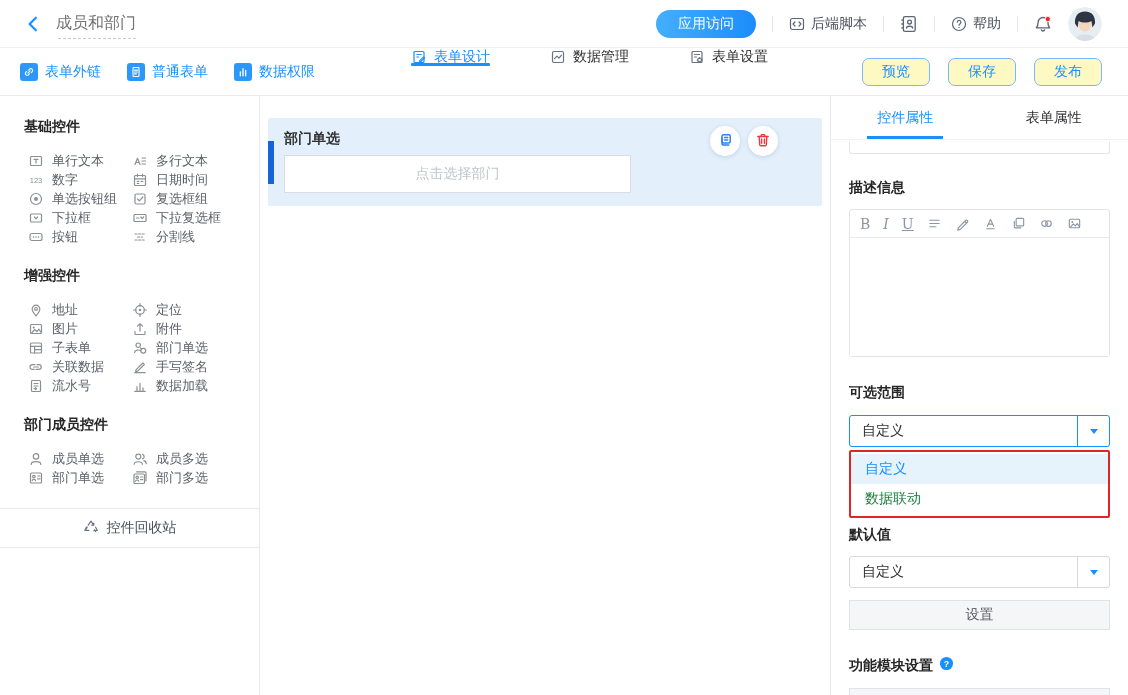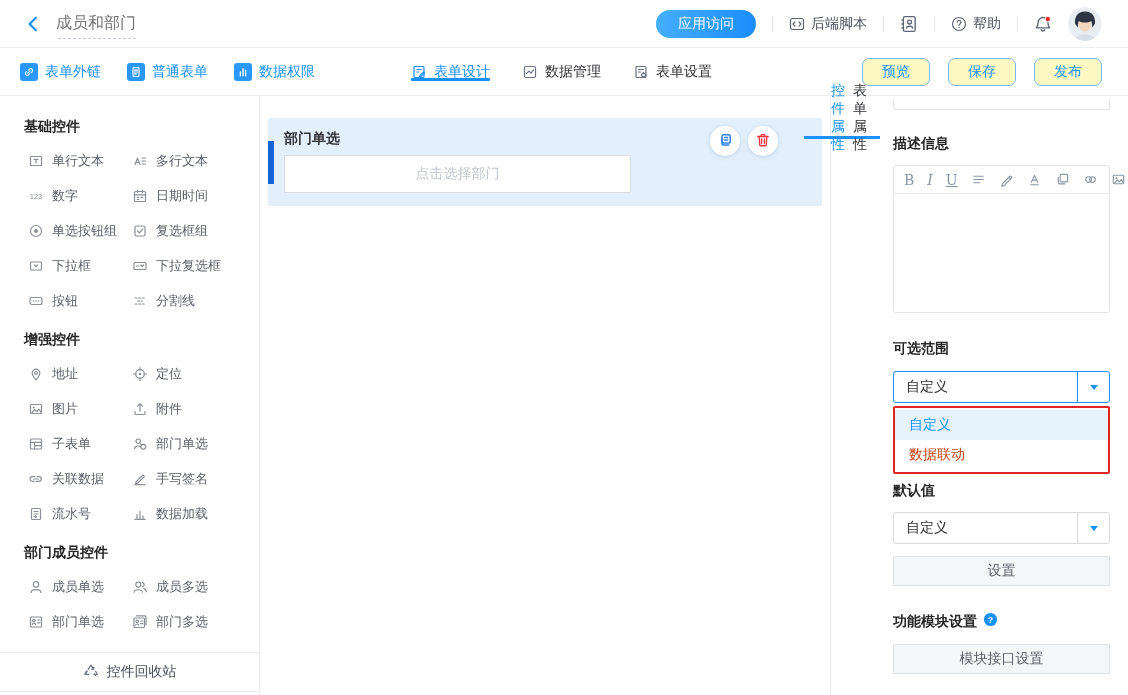--- a/index.html
+++ b/index.html
@@ -22,37 +22,37 @@
   .avatar { width:34px; height:34px; border-radius:50%; overflow:hidden; cursor:pointer; }
   .icon16 svg { width:16px; height:16px; display:block; }
   .icon18 svg { width:18px; height:18px; display:block; }
 
   
   .subbar { height:48px; flex:0 0 48px; display:flex; align-items:center; padding:0 26px 0 20px; border-bottom:1px solid #e8eaed; background:#fff; }
   .sub-left { display:flex; align-items:center; gap:26px; }
   .sub-item { display:flex; align-items:center; gap:7px; font-size:14px; color:#1890ff; cursor:pointer; }
   .sq { width:18px; height:18px; border-radius:3px; background:#2a97f9; display:flex; align-items:center; justify-content:center; color:#fff; }
   .sq svg { width:12px; height:12px; display:block; }
-  .sub-tabs { display:flex; align-items:center; gap:32px; margin-left:96px; height:100%; }
+  .sub-tabs { display:flex; align-items:flex-start; gap:60px; margin-left:96px; height:100%; }
   .sub-tab { position:relative; display:flex; align-items:center; gap:7px; font-size:14px; color:#303133; cursor:pointer; }
   .sub-tab svg { width:16px; height:16px; color:#6b7280; }
   .sub-tab.active { color:#1890ff; }
   .sub-tab.active svg { color:#1890ff; }
   .sub-tab.active::after { content:""; position:absolute; left:0; right:0; bottom:0; height:3px; background:#1890ff; border-radius:1px; }
   .sub-actions { margin-left:auto; display:flex; gap:18px; }
   .ghost-btn { width:68px; height:28px; border:1px solid #77b9f8; border-radius:7px; background:#fef9c3; color:#1890ff; font-size:14px; cursor:pointer; }
 
   
   .main { flex:1; display:flex; min-height:0; }
 
   
   .sidebar { width:260px; flex:0 0 260px; border-right:1px solid #e8eaed; background:#fff; padding-top:22px; overflow:hidden; }
   .side-section { margin-bottom:21px; }
   .side-title { font-size:14px; font-weight:bold; color:#262626; margin:0 0 16px 24px; }
-  .side-grid { display:grid; grid-template-columns:104px 1fr; row-gap:17px; margin-left:28px; margin-right:8px; }
+  .side-grid { display:grid; grid-template-columns:104px 1fr; row-gap:1px; margin-left:28px; margin-right:8px; }
   .side-item { display:flex; align-items:center; gap:8px; font-size:13px; color:#5a5e66; cursor:grab; }
   .side-item svg { width:16px; height:16px; flex:0 0 16px; color:#8c9096; }
   .recycle-row { margin-top:12px; height:40px; border-top:1px solid #e8eaed; border-bottom:1px solid #e8eaed;
                  display:flex; align-items:center; justify-content:center; gap:8px; font-size:14px; color:#4a4f59; cursor:pointer; }
   .recycle-row svg { width:16px; height:16px; color:#6b7280; }
 
   
   .canvas { flex:1; background:#fff; padding:22px 8px 0 8px; min-width:0; }
   .field-card { position:relative; height:88px; background:#e3f0fc; border-radius:2px; padding:12px 16px 0 16px; }
   .accent-bar { position:absolute; left:0; top:23px; width:6px; height:43px; background:#1565d8; }
@@ -60,21 +60,21 @@
   .field-input { width:347px; height:38px; background:#fff; border:1px solid #d9dde3; display:flex; align-items:center; justify-content:center; }
   .field-placeholder { font-size:14px; color:#c0c4cc; }
   .card-actions { position:absolute; top:8px; right:44px; display:flex; gap:8px; }
   .circle-btn { width:30px; height:30px; border-radius:50%; background:#fff; box-shadow:0 1px 5px rgba(31,56,88,.16);
                 display:flex; align-items:center; justify-content:center; cursor:pointer; border:none; }
   .circle-btn svg { width:16px; height:16px; }
   .circle-btn.copy { color:#2f80ed; }
   .circle-btn.del { color:#f5333f; }
 
   
-  .panel { width:298px; flex:0 0 298px; border-left:1px solid #e8eaed; background:#fff; display:flex; flex-direction:row; }
+  .panel { width:298px; flex:0 0 298px; border-left:1px solid #e8eaed; background:#fff; display:flex; flex-direction:column; }
   .panel-tabs { height:44px; flex:0 0 44px; display:flex; border-bottom:1px solid #f0f1f3; }
   .panel-tab { position:relative; flex:1; display:flex; align-items:center; justify-content:center; font-size:14px; color:#303133; cursor:pointer; }
   .panel-tab.active { color:#1890ff; }
   .panel-tab.active::after { content:""; position:absolute; left:50%; transform:translateX(-50%); bottom:0; width:76px; height:3px; background:#1890ff; }
   .panel-body { flex:1; padding:0 18px; overflow:hidden; }
   .clipped-field { height:12px; border:1px solid #e1e4e8; border-top:none; border-radius:0 0 3px 3px; margin-top:2px; }
   .p-label { font-size:14px; font-weight:bold; color:#262626; }
   .desc-label { margin-top:25px;font-family:Liberation Serif, serif; }
   .editor { margin-top:12px; border:1px solid #e1e4e8; border-radius:3px; }
   .editor-toolbar { height:28px; display:flex; align-items:center; gap:13px; padding:0 10px; border-bottom:1px solid #e8eaed; color:#8a96a3; }
@@ -84,21 +84,21 @@
   .editor-toolbar svg { width:15px; height:15px; cursor:pointer; }
   .editor-content { height:118px; background:#fff; }
   .range-label { margin-top:27px; }
   .select-box { margin-top:13px; height:32px; border:1px solid #d9d9d9; border-radius:3px; display:flex; align-items:center; cursor:pointer; background:#fff; }
   .select-box.focused { border-color:#1890ff; }
   .select-value { flex:1; padding-left:12px; font-size:14px; color:#303133; }
   .select-caret-box { width:32px; align-self:stretch; border-left:1px solid #d9d9d9; display:flex; align-items:center; justify-content:center; }
   .select-box.focused .select-caret-box { border-left-color:#1890ff; }
   .caret-down { width:0; height:0; border-left:4.5px solid transparent; border-right:4.5px solid transparent; border-top:5.5px solid #1890ff; }
   .annotated-menu { margin-top:3px; border:2px solid #e12424; border-radius:2px; background:#fff; padding:2px 0; }
-  .menu-option { height:30px; display:flex; align-items:center; padding-left:14px; font-size:14px; color:#c2410c; cursor:pointer; }
+  .menu-option { height:30px; display:flex; align-items:center; padding-left:14px; font-size:14px; color:#15803d; cursor:pointer; }
   .menu-option.selected { background:#e6f3fd; color:#1890ff; }
   .default-label { margin-top:8px; }
   .select-default { margin-top:12px; }
   .gray-btn { margin-top:12px; width:100%; height:30px; background:#f5f6f8; border:1px solid #dfe2e6; border-radius:0; font-size:14px; color:#5a5e66; cursor:pointer; }
   .module-row { margin-top:26px; display:flex; align-items:center; gap:6px; }
   .module-row svg { width:15px; height:15px; color:#1890ff; }
   .module-btn { margin-top:13px; }
 </style>
 </head>
 <body>

